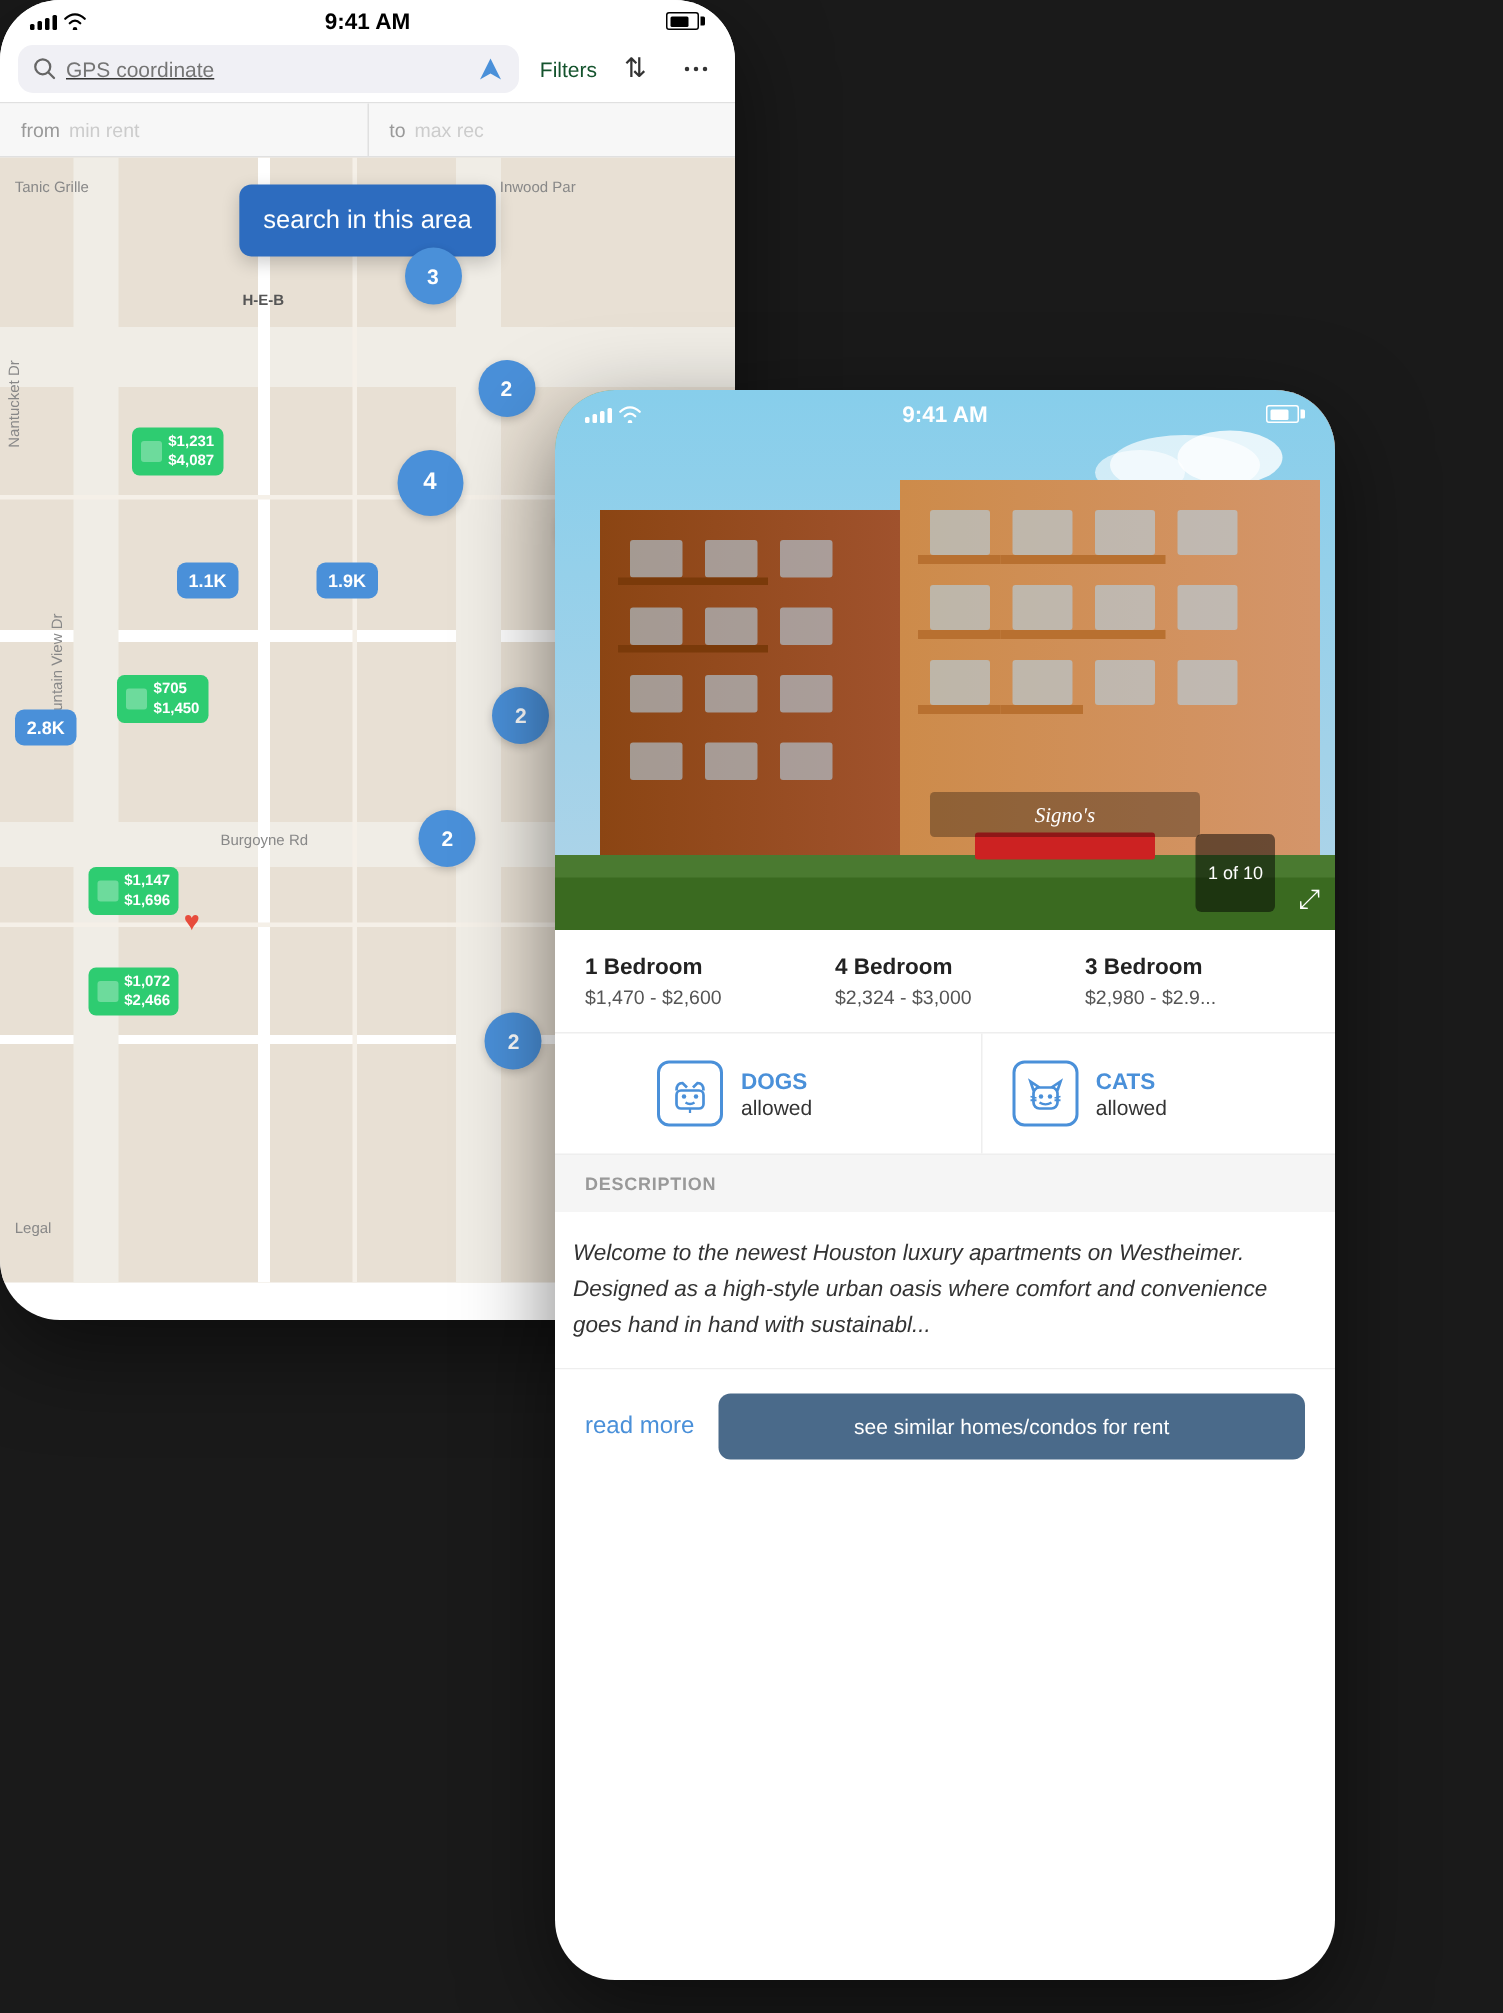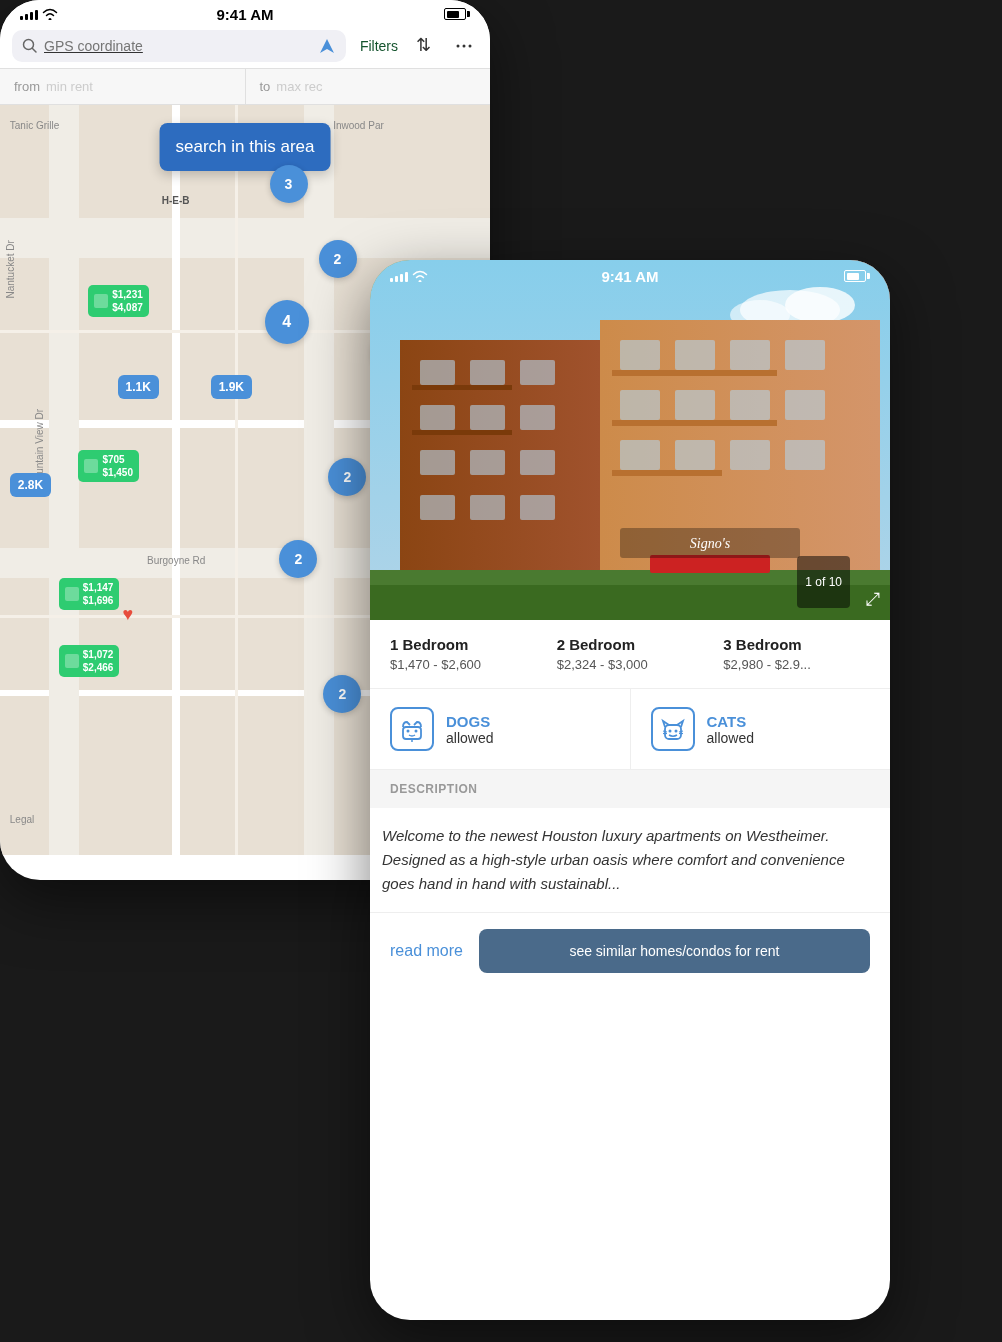--- a/index.html
+++ b/index.html
@@ -292,20 +292,21 @@
       gap: 20px;
       border-bottom: 1px solid #eee;
     }
     .bedroom-item { flex: 1; }
     .bedroom-type { font-size: 15px; font-weight: 600; color: #222; margin-bottom: 4px; }
     .bedroom-price { font-size: 13px; color: #555; }
 
     .pets-section {
       display: flex;
       border-bottom: 1px solid #eee;
+      padding-left: 48px;
     }
     .pet-item {
       flex: 1;
       display: flex;
       align-items: center;
       gap: 12px;
       padding: 18px 20px;
     }
     .pet-item:first-child { border-right: 1px solid #eee; }
     .pet-icon {
@@ -648,21 +649,21 @@
     <div class="image-expand">⤢</div>
   </div>
 
 
   <div class="bedrooms-section">
     <div class="bedroom-item">
       <div class="bedroom-type">1 Bedroom</div>
       <div class="bedroom-price">$1,470 - $2,600</div>
     </div>
     <div class="bedroom-item">
-      <div class="bedroom-type">2 Bedroom</div>
+      <div class="bedroom-type">4 Bedroom</div>
       <div class="bedroom-price">$2,324 - $3,000</div>
     </div>
     <div class="bedroom-item">
       <div class="bedroom-type">3 Bedroom</div>
       <div class="bedroom-price">$2,980 - $2.9...</div>
     </div>
   </div>
 
   <div class="pets-section">
     <div class="pet-item">

